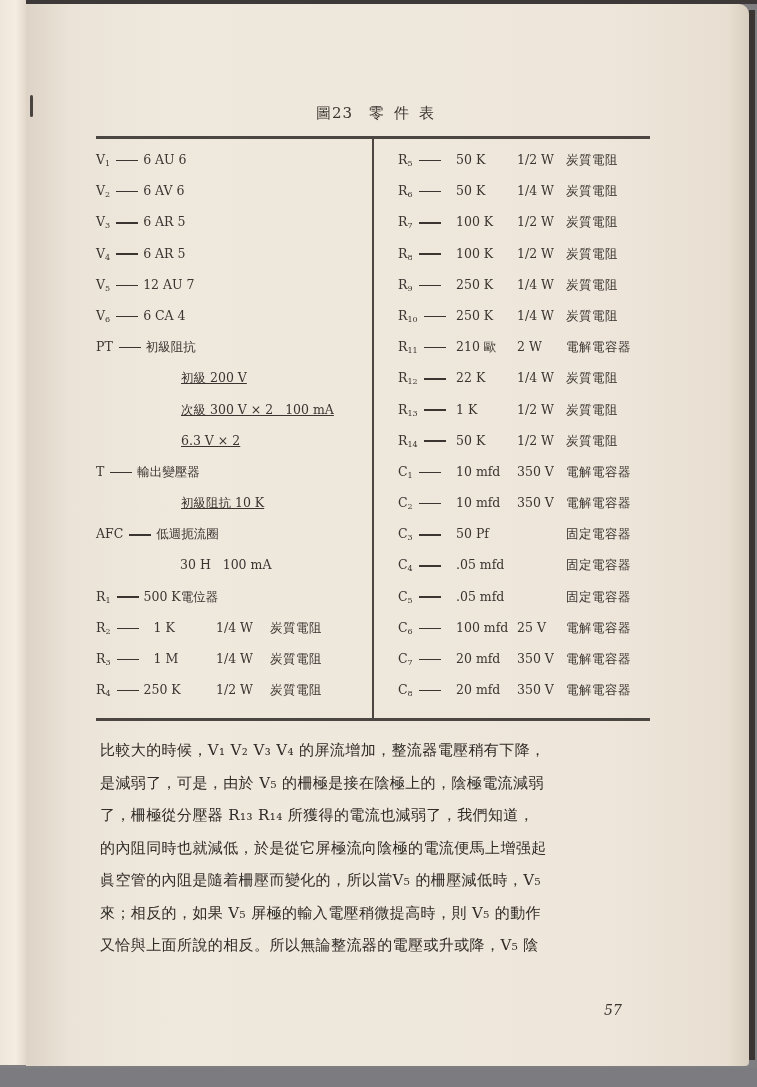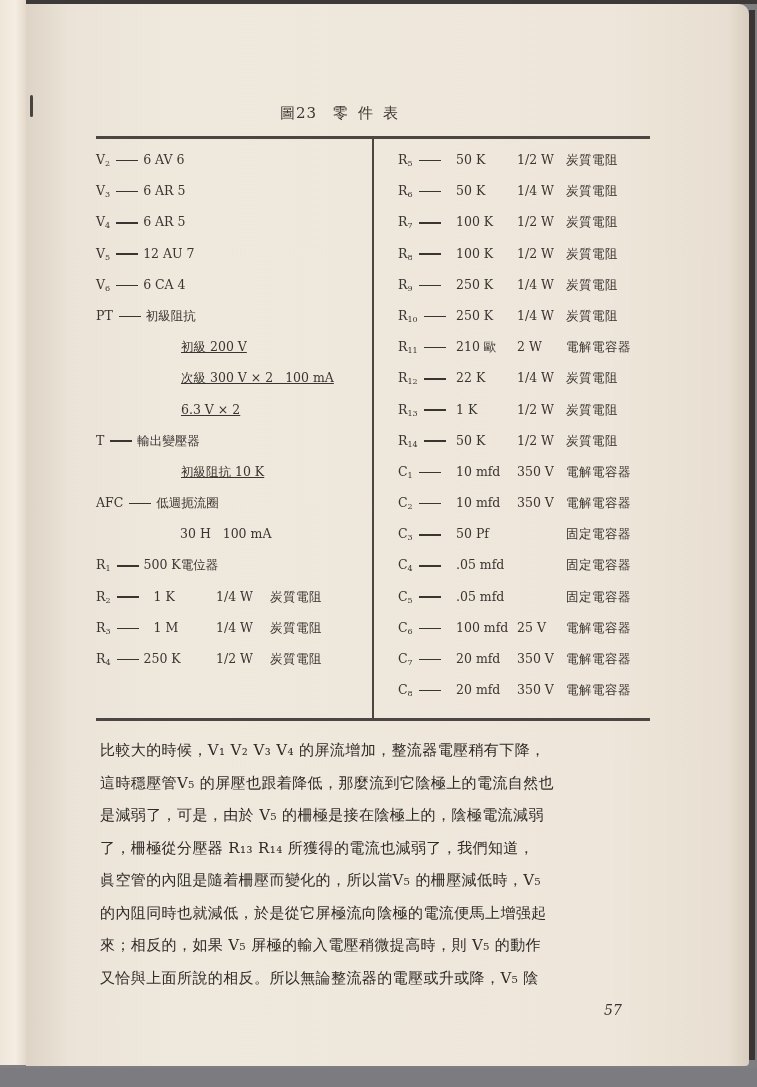--- a/index.html
+++ b/index.html
@@ -43,20 +43,21 @@
       position: absolute;
       left: 30px; top: 95px;
       width: 3px; height: 22px;
       background: #4a4440;
       border-radius: 2px;
     }
     .title {
       position: absolute;
       left: 280px; top: 104px;
       width: 200px;
+      text-align: center;
       font-size: 15px;
       letter-spacing: 1px;
       color: #3a3530;
     }
     .title .fig { margin-right: 10px; }
     .title .name { letter-spacing: 10px; }
     .hr {
       position: absolute;
       left: 96px;
       width: 554px;
@@ -147,20 +148,23 @@
 <div class="title">
   <span class="fig">圖23</span>
   <span class="name">零件表</span>
 </div>
 
 <div class="hr top"></div>
 <div class="vdivider"></div>
 <div class="hr bottom"></div>
 
 <div class="col left">
+  <div class="row">
+    <span class="sym"><span>V</span><sub>1</sub></span><span class="dash"></span><span class="val">6 AU 6</span>
+  </div>
   <div class="row">
     <span class="sym"><span>V</span><sub>2</sub></span><span class="dash"></span><span class="val">6 AV 6</span>
   </div>
   <div class="row">
     <span class="sym"><span>V</span><sub>3</sub></span><span class="dash"></span><span class="val">6 AR 5</span>
   </div>
   <div class="row">
     <span class="sym"><span>V</span><sub>4</sub></span><span class="dash"></span><span class="val">6 AR 5</span>
   </div>
   <div class="row">
@@ -223,24 +227,23 @@
   <div class="row"><span class="sym"><span>C</span><sub>3</sub></span><span class="dash"></span><span class="val">50 Pf</span><span class="rating"></span><span class="desc">固定電容器</span></div>
   <div class="row"><span class="sym"><span>C</span><sub>4</sub></span><span class="dash"></span><span class="val">.05 mfd</span><span class="rating"></span><span class="desc">固定電容器</span></div>
   <div class="row"><span class="sym"><span>C</span><sub>5</sub></span><span class="dash"></span><span class="val">.05 mfd</span><span class="rating"></span><span class="desc">固定電容器</span></div>
   <div class="row"><span class="sym"><span>C</span><sub>6</sub></span><span class="dash"></span><span class="val">100 mfd</span><span class="rating">25 V</span><span class="desc">電解電容器</span></div>
   <div class="row"><span class="sym"><span>C</span><sub>7</sub></span><span class="dash"></span><span class="val">20 mfd</span><span class="rating">350 V</span><span class="desc">電解電容器</span></div>
   <div class="row"><span class="sym"><span>C</span><sub>8</sub></span><span class="dash"></span><span class="val">20 mfd</span><span class="rating">350 V</span><span class="desc">電解電容器</span></div>
 </div>
 
 <div class="body-text">
   <p>比較大的時候，V₁ V₂ V₃ V₄ 的屏流增加，整流器電壓稍有下降，</p>
-  <p>這時穩壓管V₅ 的屏壓也跟着降低，那麼流到它陰極上的電流自然也</p>
   <p>是減弱了，可是，由於 V₅ 的柵極是接在陰極上的，陰極電流減弱</p>
   <p>了，柵極從分壓器 R₁₃ R₁₄ 所獲得的電流也減弱了，我們知道，</p>
+  <p>的內阻同時也就減低，於是從它屏極流向陰極的電流便馬上增强起</p>
   <p>眞空管的內阻是隨着柵壓而變化的，所以當V₅ 的柵壓減低時，V₅</p>
-  <p>的內阻同時也就減低，於是從它屏極流向陰極的電流便馬上增强起</p>
   <p>來；相反的，如果 V₅ 屏極的輸入電壓稍微提高時，則 V₅ 的動作</p>
   <p>又恰與上面所說的相反。所以無論整流器的電壓或升或降，V₅ 陰</p>
 </div>
 
 <div class="page-number">57</div>
 
 <div class="bottom-gray"></div>
 
 </body></html>

